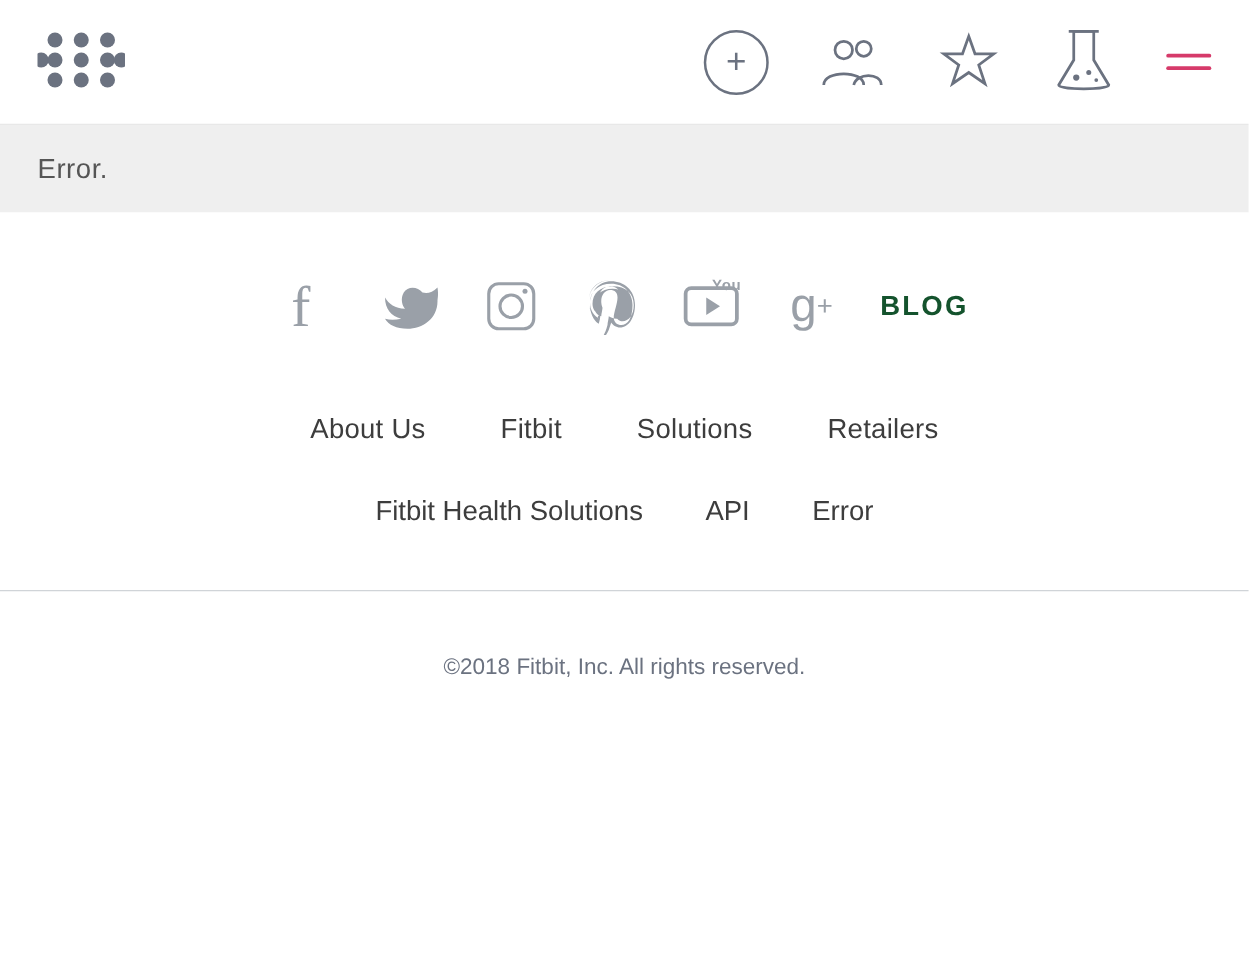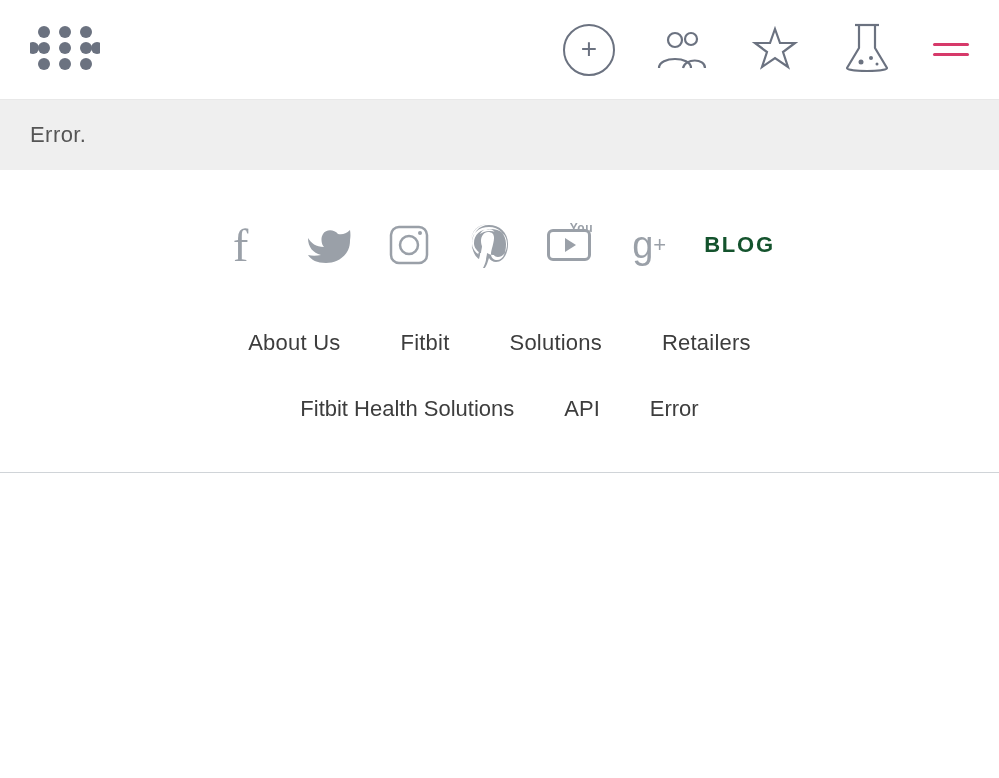--- a/index.html
+++ b/index.html
@@ -302,14 +302,17 @@
   </nav>
 
   <nav class="footer-nav-2">
     <a href="#">Fitbit Health Solutions</a>
     <a href="#">API</a>
     <a href="#">Error</a>
   </nav>
 
   <div class="divider"></div>
 
+  <div class="copyright">
+    <span>©2018 Fitbit, Inc. All rights reserved.</span>
+  </div>
 
 </main>
 
 </body></html>

